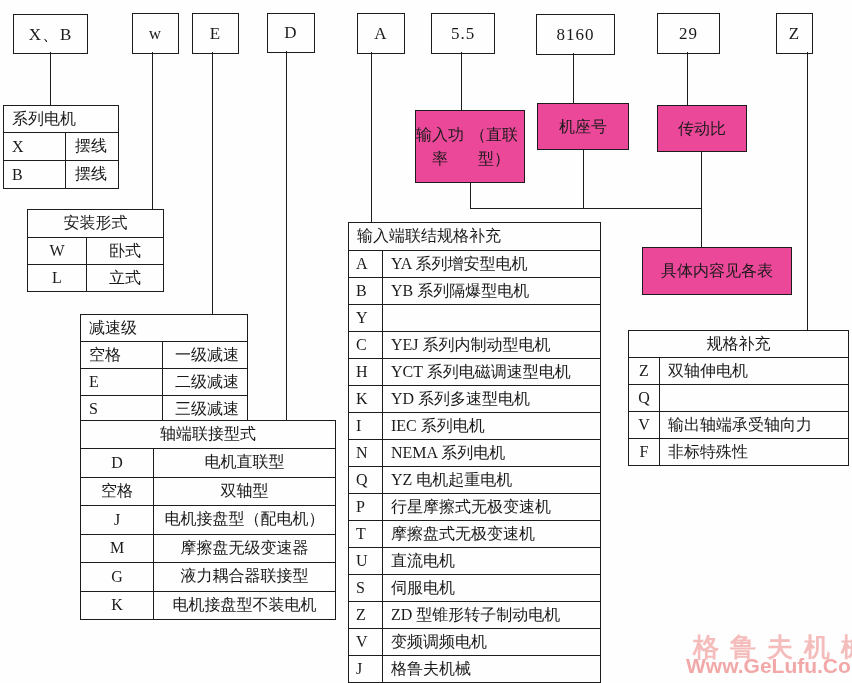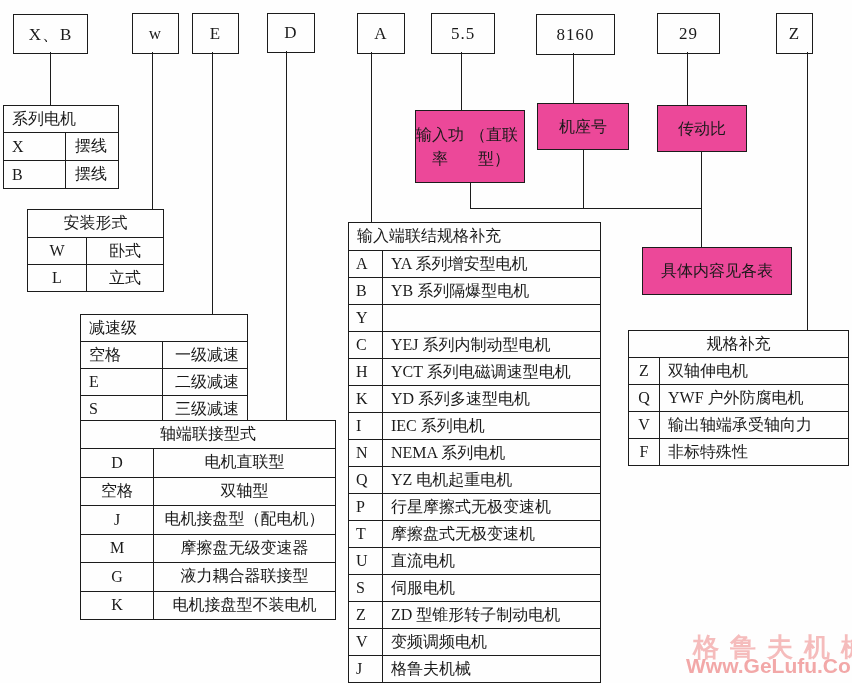--- a/index.html
+++ b/index.html
@@ -280,21 +280,20 @@
 
   <div class="tbl t-center" id="tbl-spec">
     <div class="tbl-title">规格补充</div>
     <div class="tbl-body">
         <div class="trow">
           <div class="tcell code">Z</div>
           <div class="tcell label">双轴伸电机</div>
         </div>
         <div class="trow">
           <div class="tcell code">Q</div>
-          <div class="tcell label">YWF 户外防腐电机</div>
         </div>
         <div class="trow">
           <div class="tcell code">V</div>
           <div class="tcell label">输出轴端承受轴向力</div>
         </div>
         <div class="trow">
           <div class="tcell code">F</div>
           <div class="tcell label">非标特殊性</div>
         </div>
       </div>

